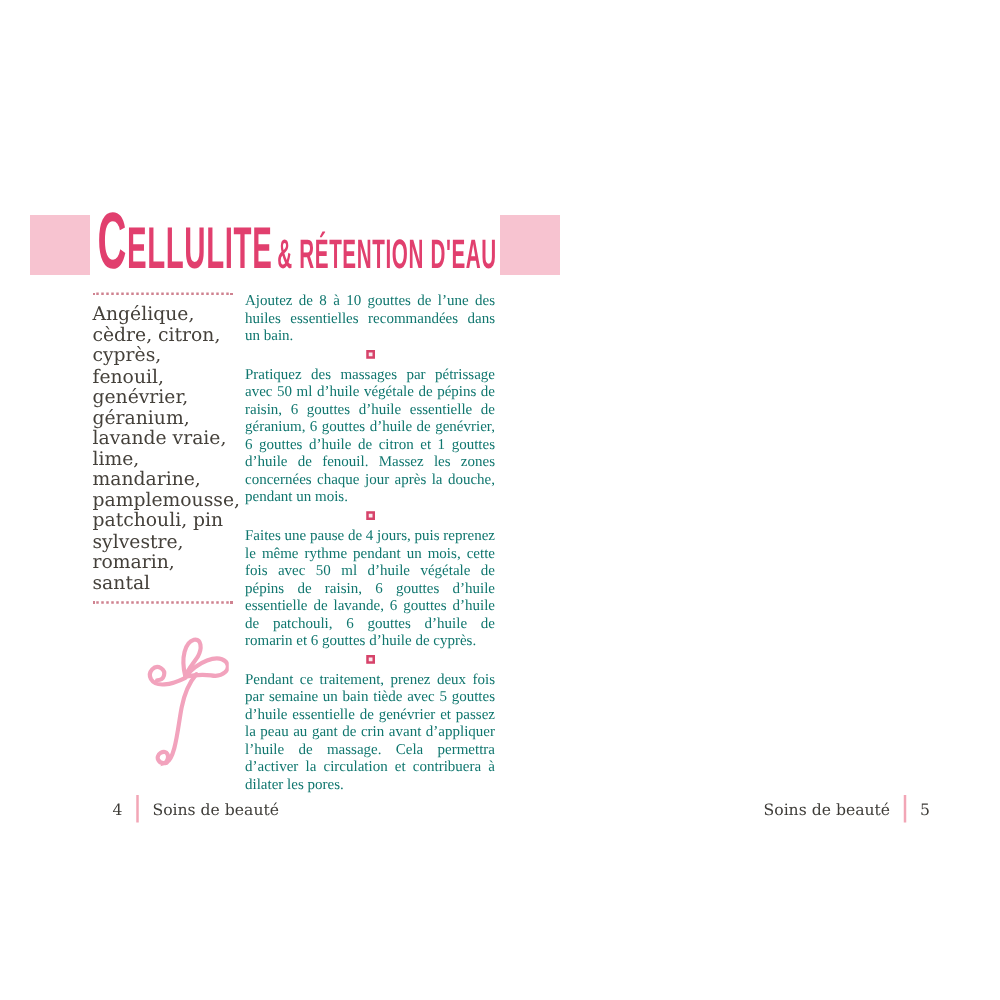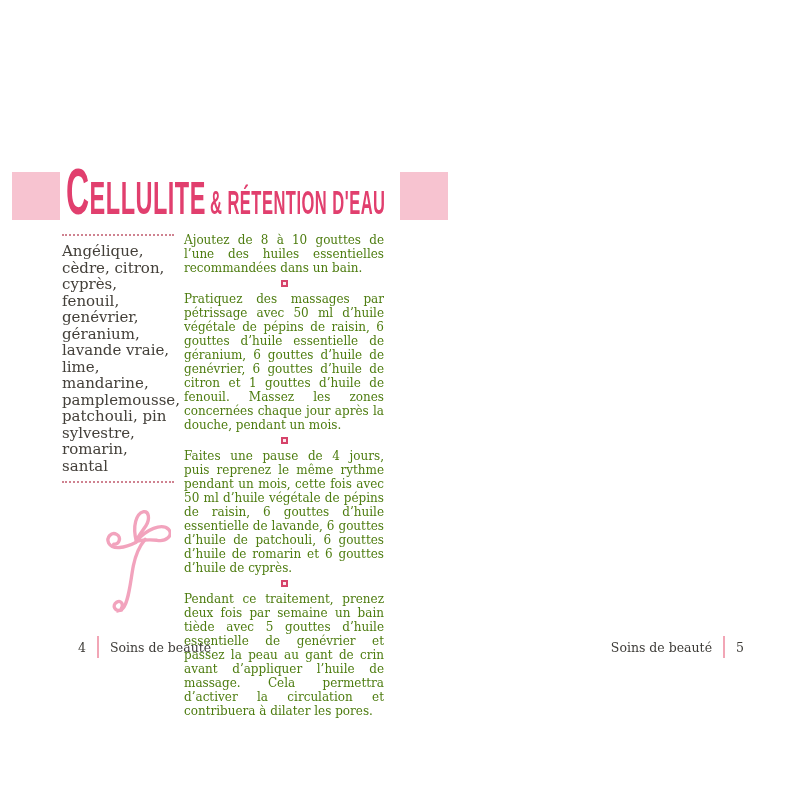--- a/index.html
+++ b/index.html
@@ -1,21 +1,21 @@
 <!DOCTYPE html>
 <html><head>
 <meta charset="utf-8">
 <style>
   html,body{margin:0;padding:0;}
   body{
     width:800px;height:800px;background:#ffffff;position:relative;overflow:hidden;
     font-family:"DejaVu Serif", serif;
   }
   .page{position:absolute;top:0;width:400px;height:800px;background:#ffffff;}
-  .page-left{left:4px;}
+  .page-left{left:16px;}
   .page-right{left:400px;}
 
   .accent-square{
     position:absolute;top:172px;width:48px;height:48px;background:#f7c3d0;
   }
   .page-left .accent-square{left:8px;}
   .page-right .accent-square{left:0px;}
 
   .chapter-title{
     margin:0;position:absolute;top:155px;white-space:nowrap;
@@ -35,21 +35,21 @@
   .oils-col{width:112px;flex:0 0 112px;padding-top:2px;}
   .dotted{border-top:2px dotted #cf8290;height:0;}
   .dotted.top{margin-bottom:7px;}
   .dotted.bottom{margin-top:7px;}
   .oils{
     margin:0;font-size:15px;line-height:1.1;font-weight:normal;color:#44403a;
   }
 
   .body-col{flex:1;padding-top:1px;}
   .body-col p{
-    margin:0;font-size:12px;line-height:14px;text-align:justify;color:#4d7c0f;
+    margin:0;font-size:12px;line-height:14px;text-align:justify;color:#0f766e;font-family:Liberation Serif, serif;
   }
   .sep{display:flex;justify-content:center;margin:5px 0;}
   .sep-square{
     width:7px;height:7px;box-sizing:border-box;
     border:2px solid #d6436a;background:#fbe9ee;display:inline-block;
   }
 
   .flourish{position:absolute;left:72px;top:498px;}
 
   .page-footer{

